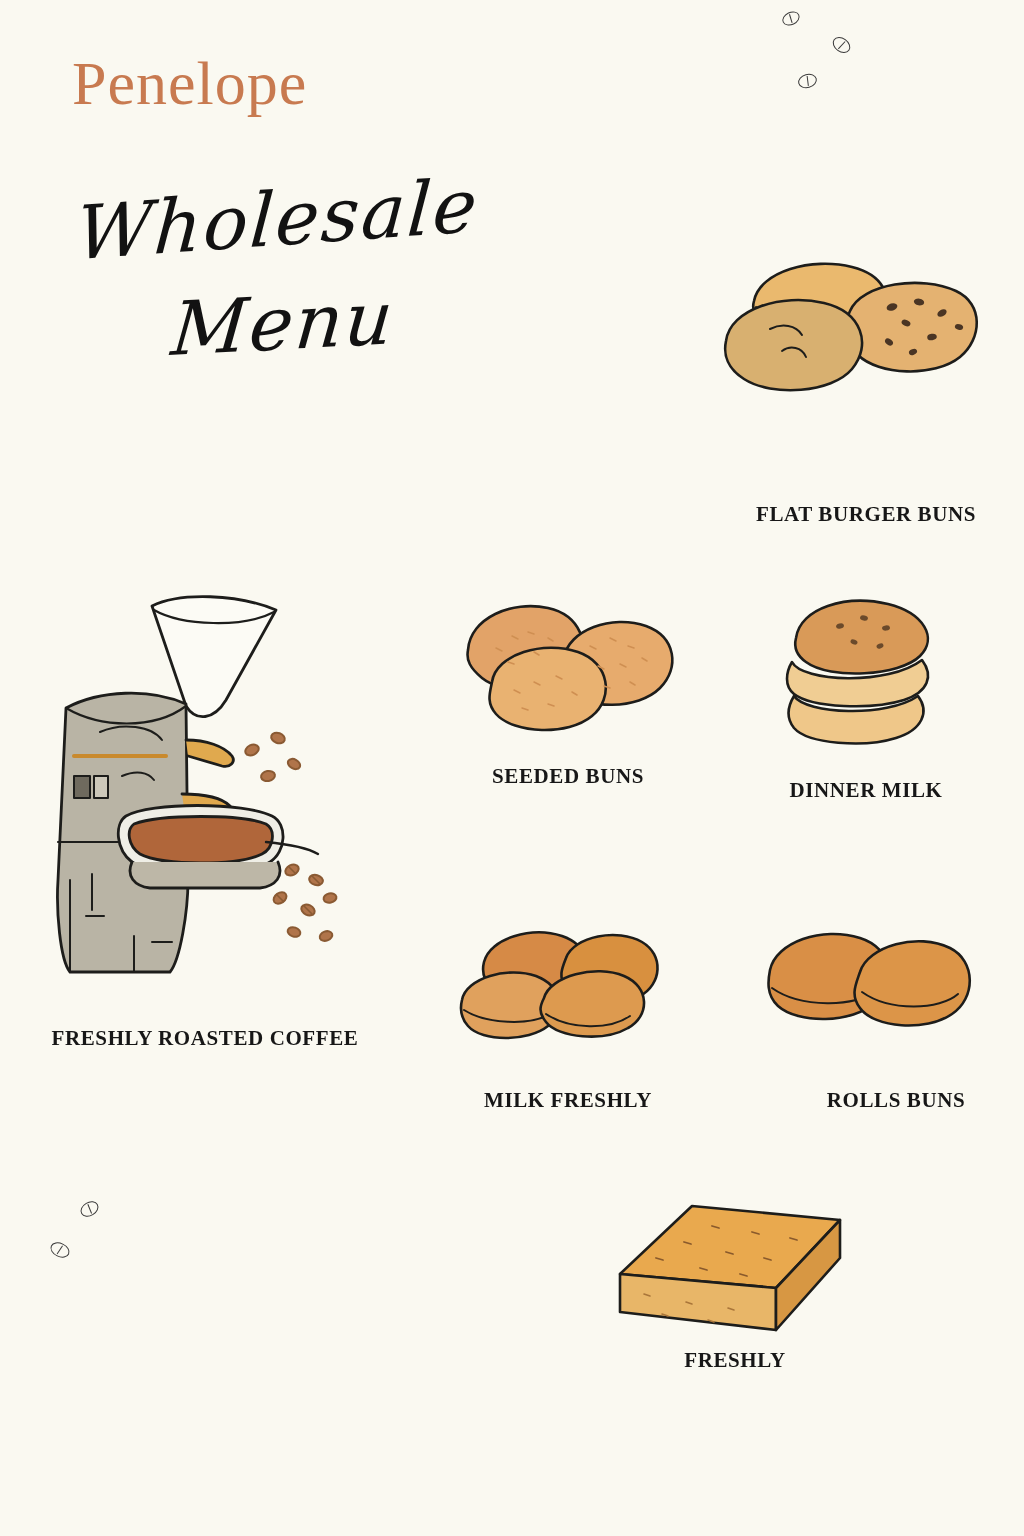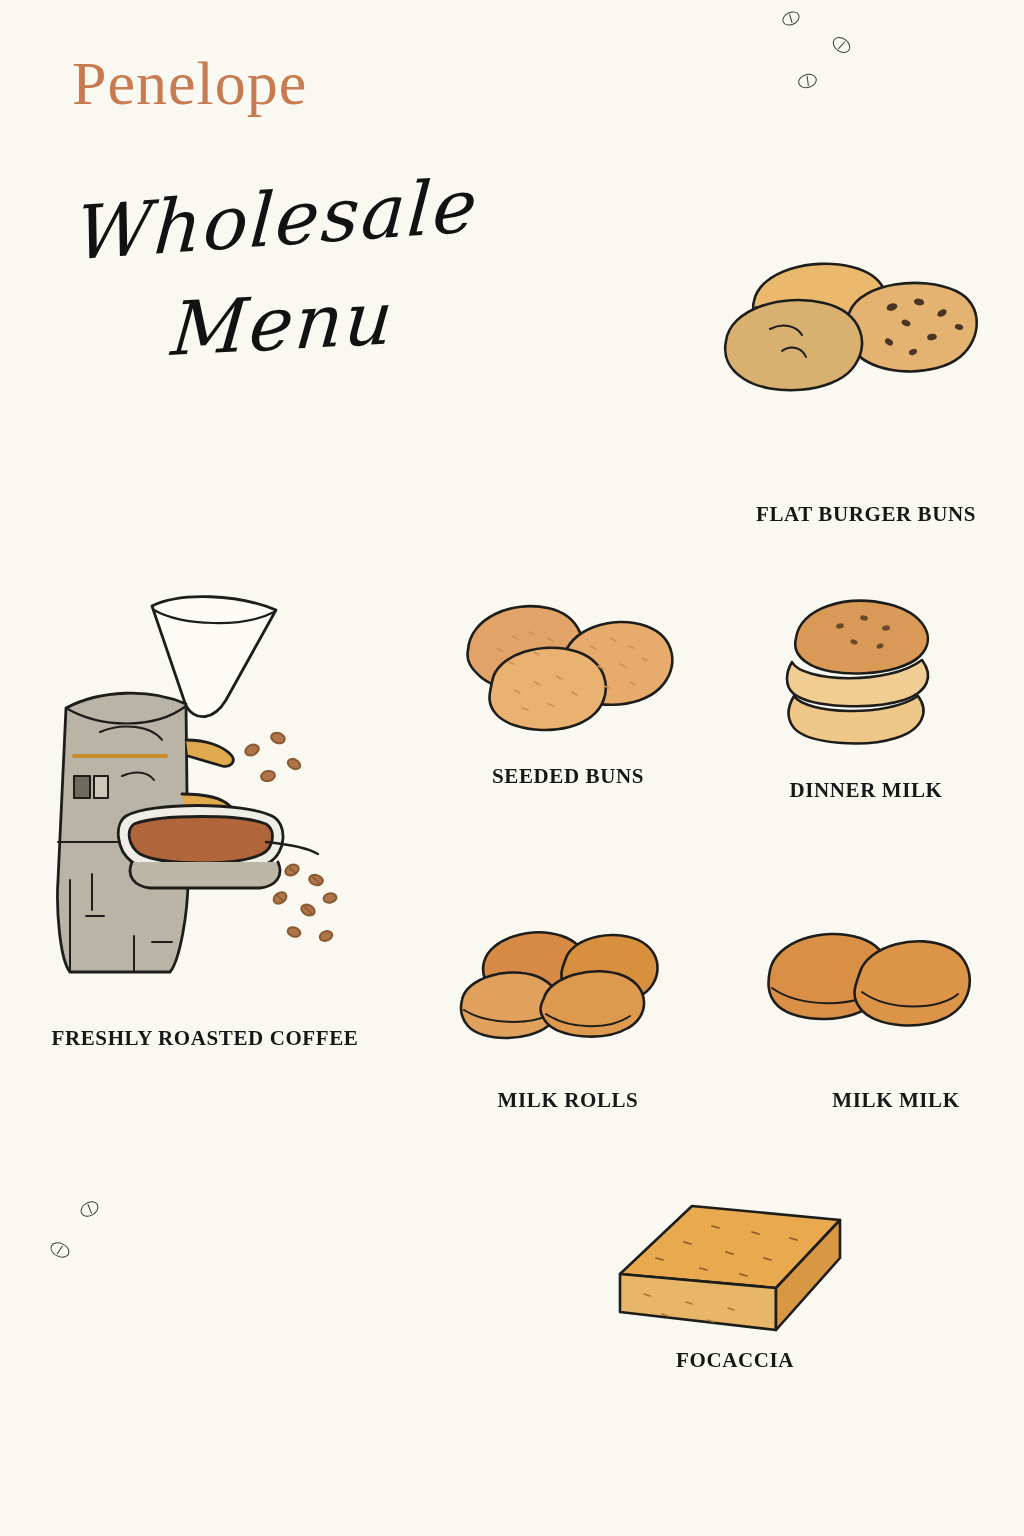--- a/index.html
+++ b/index.html
@@ -270,35 +270,35 @@
 
         <path d="M114 40 C122 18 166 10 190 24 C212 37 210 66 188 78 C166 90 126 86 114 70 C106 59 110 50 114 40 Z" fill="#d8903f"></path>
 
         <path d="M10 82 C14 60 56 48 84 58 C110 68 114 94 96 108 C76 124 30 124 16 108 C8 99 8 90 10 82 Z" fill="#e0a15d"></path>
         <path d="M12 92 C34 106 78 108 98 96" stroke-width="2"></path>
 
         <path d="M92 80 C98 58 144 46 172 58 C198 69 198 98 176 110 C152 124 106 120 94 104 C86 94 88 88 92 80 Z" fill="#dd9a4f"></path>
         <path d="M94 96 C118 112 158 112 178 98" stroke-width="2"></path>
       </g>
     </svg>
-    <div class="caption" style="left:8px; top:170px; width:216px;">MILK ROLLS</div>
+    <div class="caption" style="left:8px; top:170px; width:216px;">MILK FRESHLY</div>
   </div>
 
   <div class="item" style="left:756px; top:918px; width:216px; height:160px;">
     <svg class="illus" width="216" height="160" viewBox="0 0 216 160">
       <g stroke="#1d1d1b" stroke-width="2.6" fill="none" stroke-linejoin="round" stroke-linecap="round">
 
         <path d="M14 52 C20 24 66 8 104 20 C136 30 142 64 120 84 C96 106 42 106 22 88 C10 77 12 62 14 52 Z" fill="#d98f46"></path>
         <path d="M16 70 C44 90 100 90 122 72" stroke-width="2"></path>
 
         <path d="M104 54 C112 28 162 14 194 30 C220 43 220 80 196 96 C170 114 118 110 104 90 C94 77 100 66 104 54 Z" fill="#dc9548"></path>
         <path d="M106 74 C134 94 184 92 202 76" stroke-width="2"></path>
       </g>
     </svg>
-    <div class="caption" style="left:32px; top:170px; width:216px;">MILK MILK</div>
+    <div class="caption" style="left:32px; top:170px; width:216px;">ROLLS BUNS</div>
   </div>
 
   <div class="item" style="left:600px; top:1190px; width:260px; height:160px;">
     <svg class="illus" width="260" height="160" viewBox="0 0 260 160">
       <g stroke="#1d1d1b" stroke-width="2.6" fill="none" stroke-linejoin="round" stroke-linecap="round">
 
         <path d="M92 16 L240 30 L176 98 L20 84 Z" fill="#e9a94e"></path>
 
         <path d="M20 84 L176 98 L176 140 L20 122 Z" fill="#e8b668"></path>
 
@@ -318,16 +318,16 @@
 
         <g stroke="#a9763a" stroke-width="1.6">
           <path d="M44 104 l6 2"></path>
           <path d="M86 112 l6 2"></path>
           <path d="M128 118 l6 2"></path>
           <path d="M62 124 l6 2"></path>
           <path d="M108 130 l6 2"></path>
         </g>
       </g>
     </svg>
-    <div class="caption" style="left:40px; top:158px; width:190px;">FOCACCIA</div>
+    <div class="caption" style="left:40px; top:158px; width:190px;">FRESHLY</div>
   </div>
 
 </div>
 
 </body></html>

